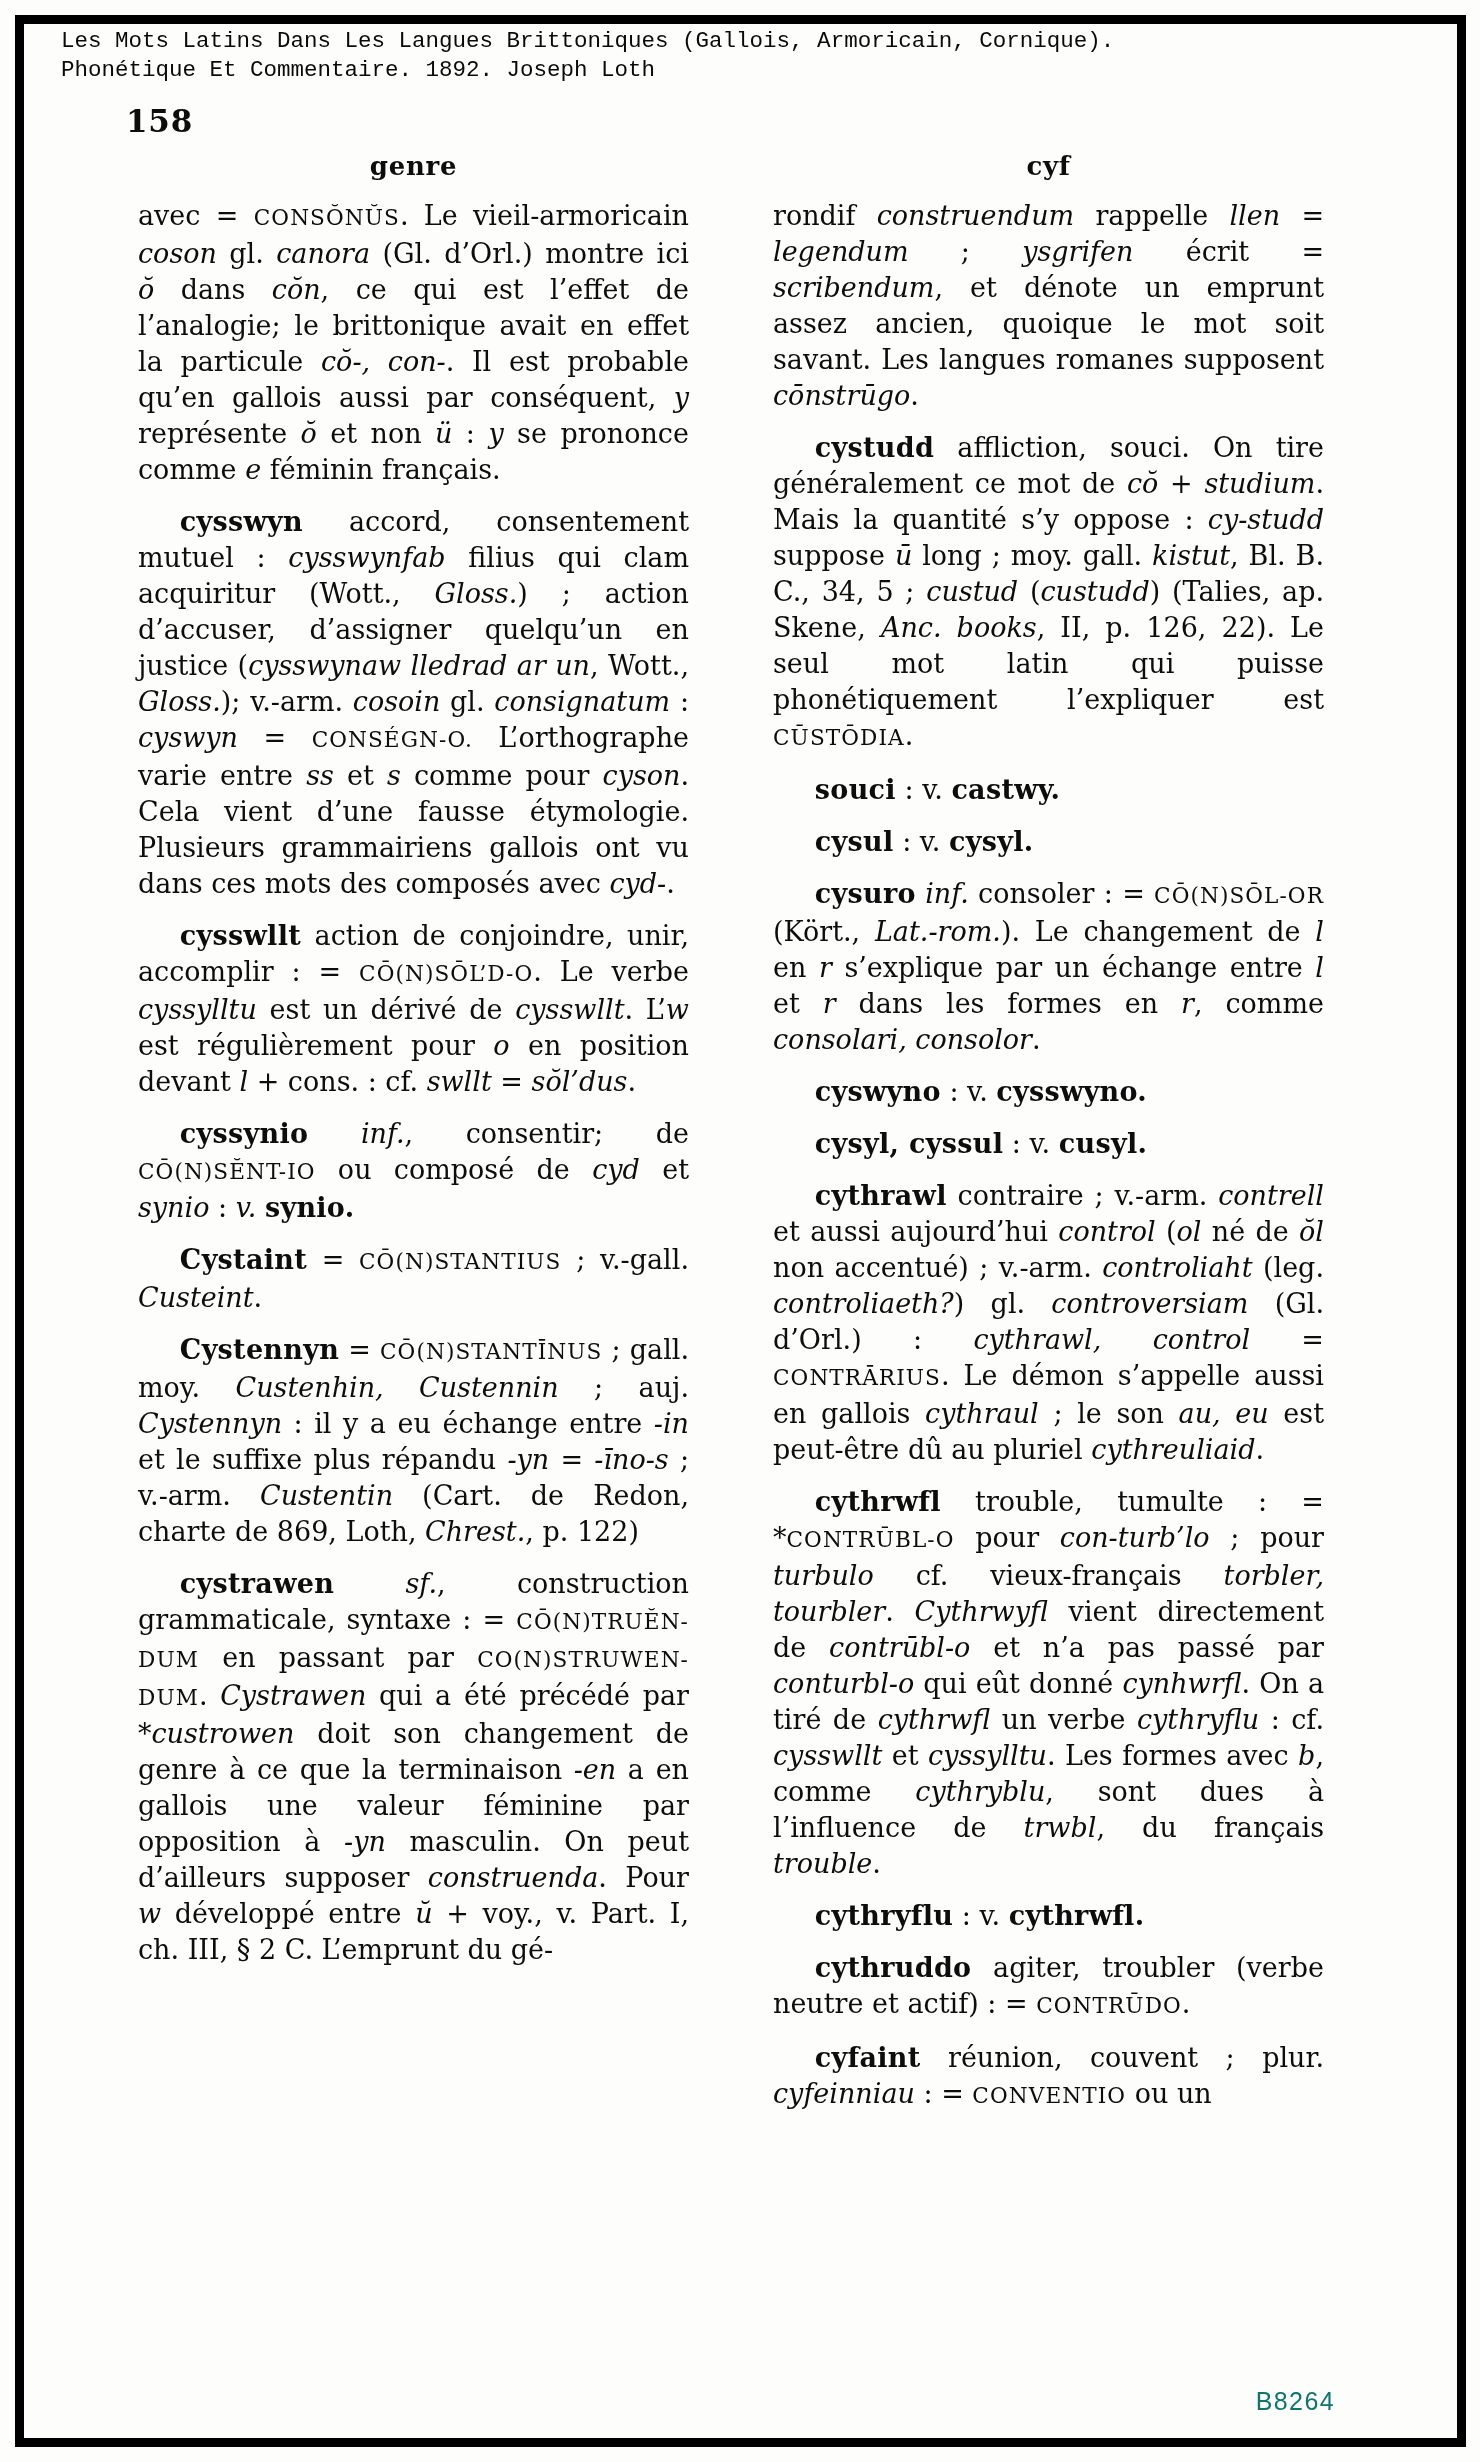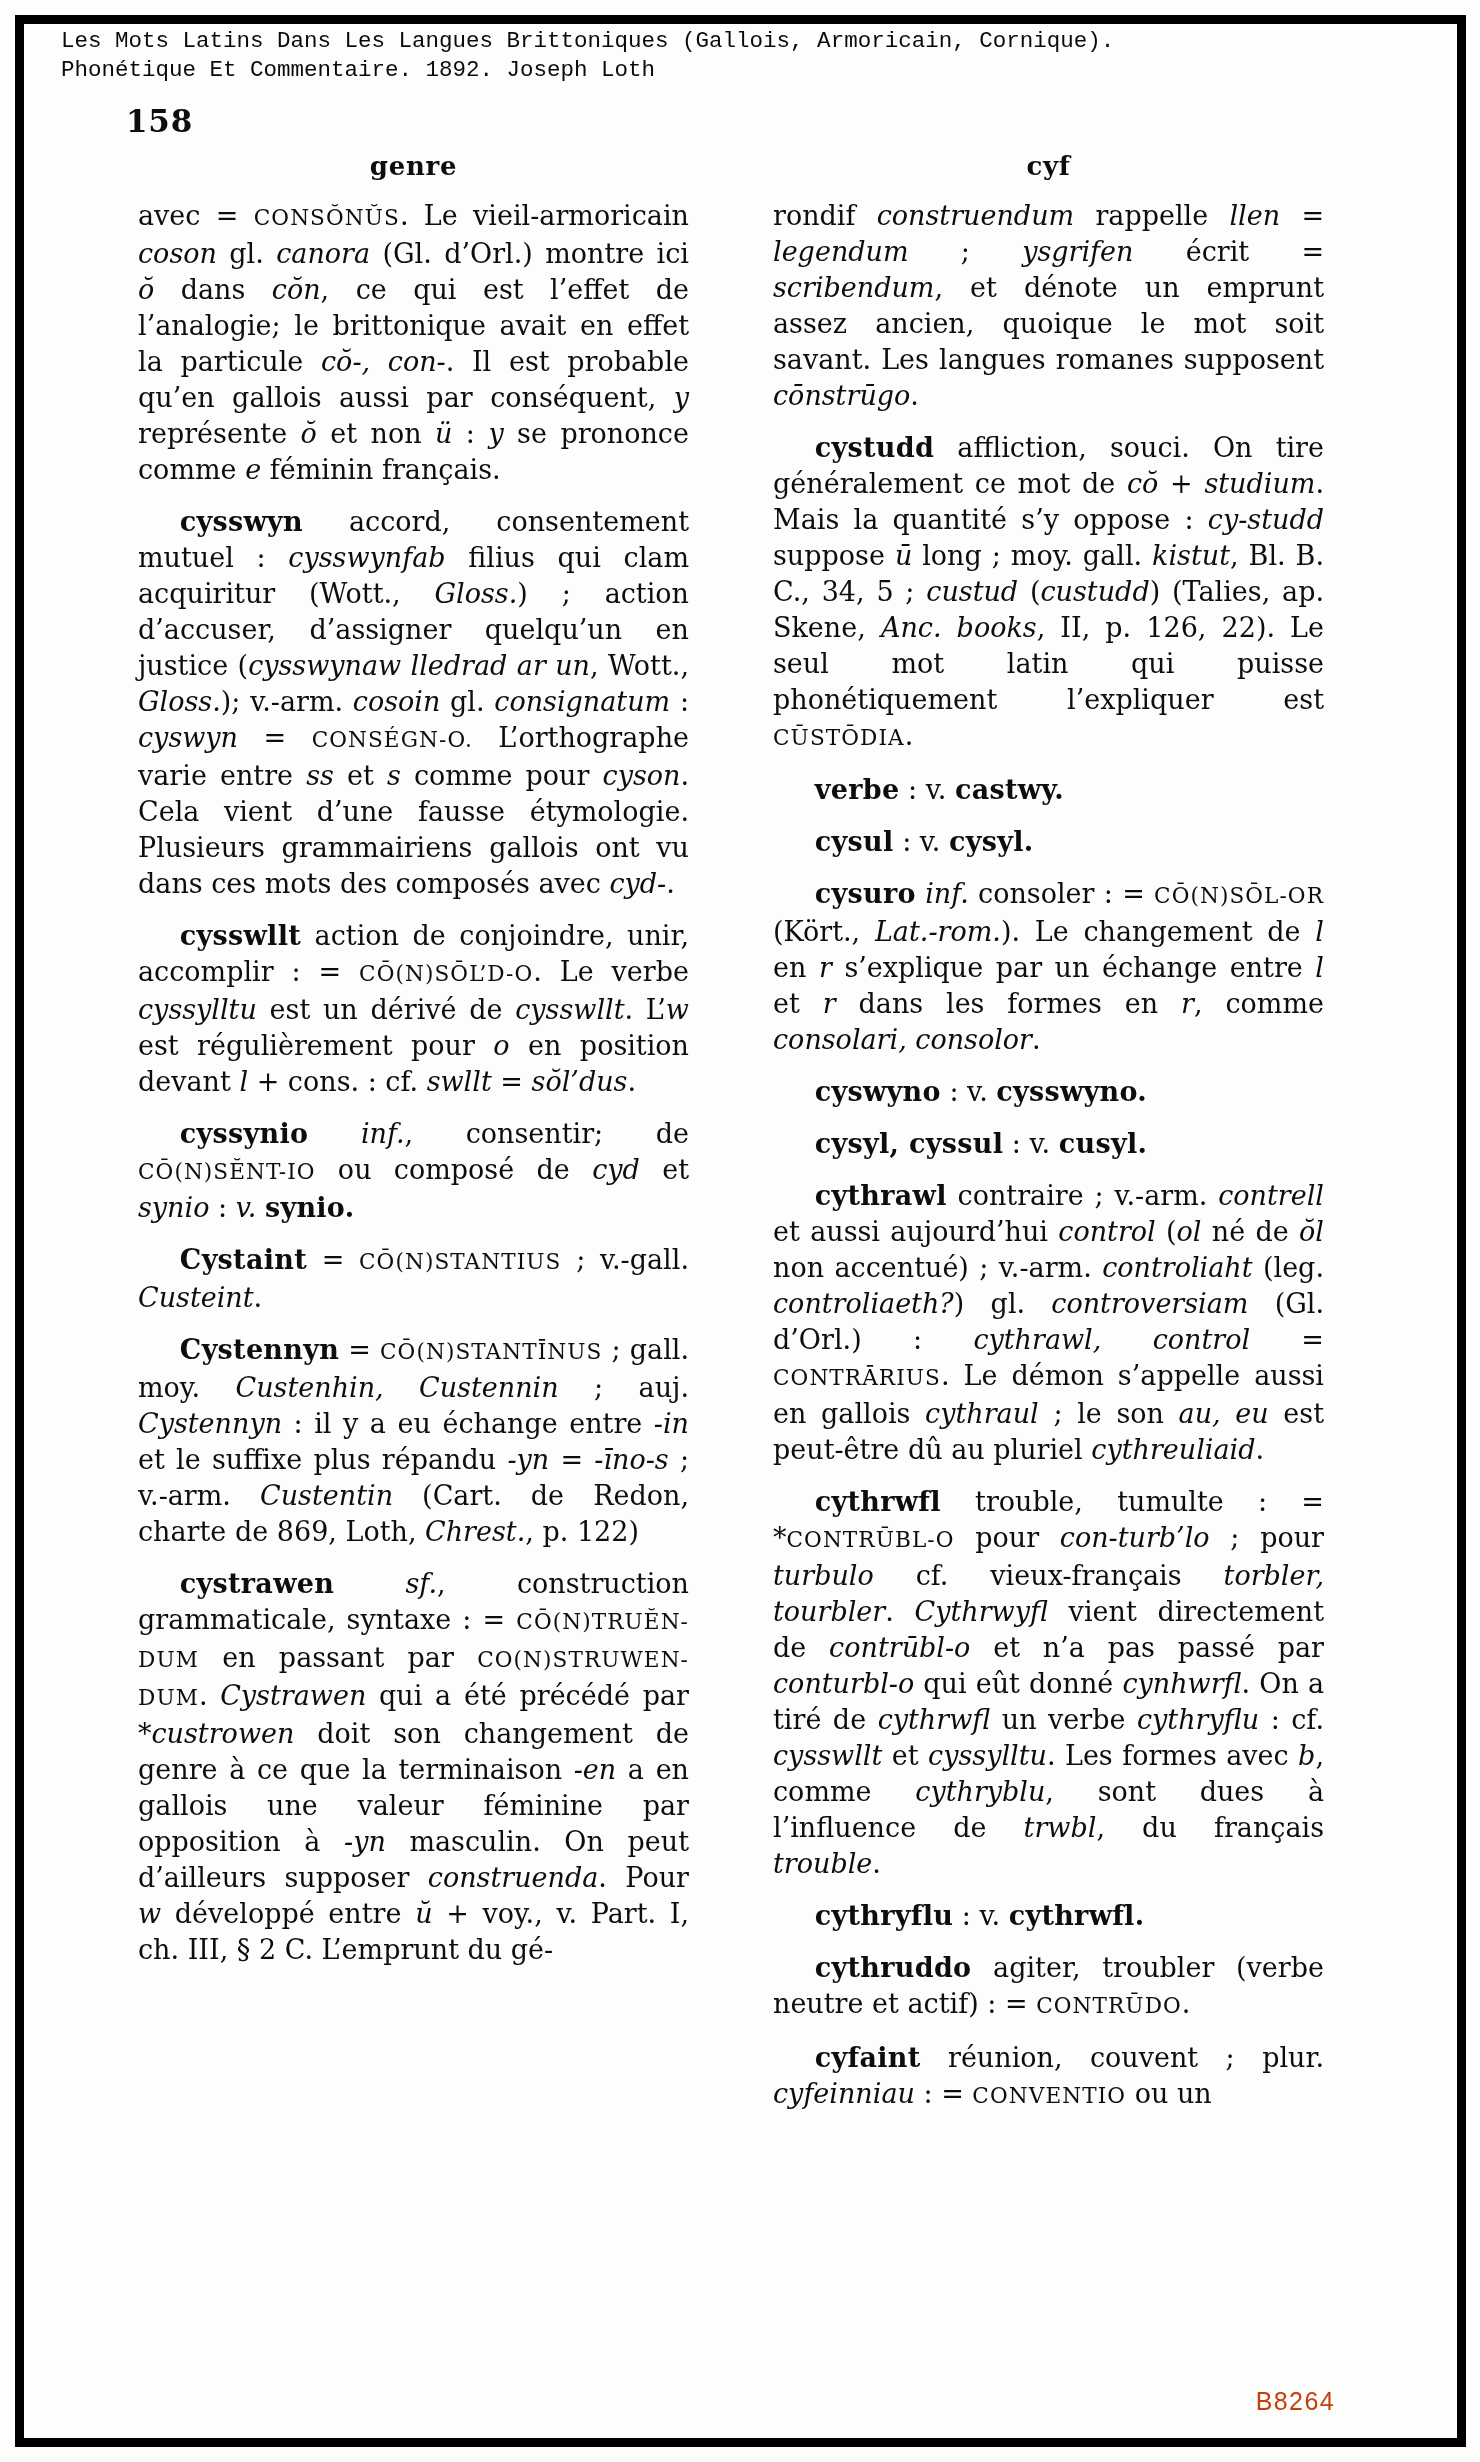--- a/index.html
+++ b/index.html
@@ -82,21 +82,21 @@
   .b  { font-weight: bold; letter-spacing: 0.3px; }
   .sc { font-size: 0.8em; letter-spacing: 0.05em; }
   .n  { }
   .scan-code {
     position: absolute;
     right: 146px;
     bottom: 46px;
     font-family: "Liberation Sans", sans-serif;
     font-size: 25px;
     letter-spacing: 1.4px;
-    color: #c2410c;
+    color: #0f766e;
   }
 </style>
 </head>
 <body>
 
 <div class="page">
   <div class="frame"></div>
   <div class="content">
 
     <header class="annotation">
@@ -119,21 +119,21 @@
             <p class=""><span class="b">Cystaint</span><span class="n"> = </span><span class="sc">CŌ(N)STANTIUS</span><span class="n"> ; v.-gall. </span><span class="i">Custeint</span><span class="n">.</span></p>
             <p class=""><span class="b">Cystennyn</span><span class="n"> = </span><span class="sc">CŌ(N)STANTĪNUS</span><span class="n"> ; gall. moy. </span><span class="i">Custenhin, Custennin</span><span class="n"> ; auj. </span><span class="i">Cystennyn</span><span class="n"> : il y a eu échange entre </span><span class="i">-in</span><span class="n"> et le suffixe plus répandu </span><span class="i">-yn</span><span class="n"> = </span><span class="i">-īno-s</span><span class="n"> ; v.-arm. </span><span class="i">Custentin</span><span class="n"> (Cart. de Redon, charte de 869, Loth, </span><span class="i">Chrest.</span><span class="n">, p. 122)</span></p>
             <p class=""><span class="b">cystrawen</span><span class="n"> </span><span class="i">sf.</span><span class="n">, construction grammaticale, syntaxe : = </span><span class="sc">CŌ(N)TRUĔN-DUM</span><span class="n"> en passant par </span><span class="sc">CO(N)STRUWEN-DUM</span><span class="n">. </span><span class="i">Cystrawen</span><span class="n"> qui a été précédé par *</span><span class="i">custrowen</span><span class="n"> doit son changement de genre à ce que la terminaison </span><span class="i">-en</span><span class="n"> a en gallois une valeur féminine par opposition à </span><span class="i">-yn</span><span class="n"> masculin. On peut d’ailleurs supposer </span><span class="i">construenda</span><span class="n">. Pour </span><span class="i">w</span><span class="n"> développé entre </span><span class="i">ŭ</span><span class="n"> + voy., v. Part. I, ch. III, § 2 C. L’emprunt du gé-</span></p>
           </div>
       </section>
       <section class="col">
         <h3 class="guide">cyf</h3>
         <div class="paras" id="col1">
             <p class="noindent"><span class="n">rondif </span><span class="i">construendum</span><span class="n"> rappelle </span><span class="i">llen</span><span class="n"> = </span><span class="i">legendum</span><span class="n"> ; </span><span class="i">ysgrifen</span><span class="n"> écrit = </span><span class="i">scribendum</span><span class="n">, et dénote un emprunt assez ancien, quoique le mot soit savant. Les langues romanes supposent </span><span class="i">cōnstrūgo</span><span class="n">.</span></p>
             <p class=""><span class="b">cystudd</span><span class="n"> affliction, souci. On tire généralement ce mot de </span><span class="i">cŏ</span><span class="n"> + </span><span class="i">studium</span><span class="n">. Mais la quantité s’y oppose : </span><span class="i">cy-studd</span><span class="n"> suppose </span><span class="i">ū</span><span class="n"> long ; moy. gall. </span><span class="i">kistut</span><span class="n">, Bl. B. C., 34, 5 ; </span><span class="i">custud</span><span class="n"> (</span><span class="i">custudd</span><span class="n">) (Talies, ap. Skene, </span><span class="i">Anc. books</span><span class="n">, II, p. 126, 22). Le seul mot latin qui puisse phonétiquement l’expliquer est </span><span class="sc">CŪSTŌDIA</span><span class="n">.</span></p>
-            <p class=""><span class="b">verbe</span><span class="n"> : v. </span><span class="b">castwy.</span></p>
+            <p class=""><span class="b">souci</span><span class="n"> : v. </span><span class="b">castwy.</span></p>
             <p class=""><span class="b">cysul</span><span class="n"> : v. </span><span class="b">cysyl.</span></p>
             <p class=""><span class="b">cysuro</span><span class="n"> </span><span class="i">inf.</span><span class="n"> consoler : = </span><span class="sc">CŌ(N)SŌL-OR</span><span class="n"> (Kört., </span><span class="i">Lat.-rom.</span><span class="n">). Le changement de </span><span class="i">l</span><span class="n"> en </span><span class="i">r</span><span class="n"> s’explique par un échange entre </span><span class="i">l</span><span class="n"> et </span><span class="i">r</span><span class="n"> dans les formes en </span><span class="i">r</span><span class="n">, comme </span><span class="i">consolari, consolor</span><span class="n">.</span></p>
             <p class=""><span class="b">cyswyno</span><span class="n"> : v. </span><span class="b">cysswyno.</span></p>
             <p class=""><span class="b">cysyl, cyssul</span><span class="n"> : v. </span><span class="b">cusyl.</span></p>
             <p class=""><span class="b">cythrawl</span><span class="n"> contraire ; v.-arm. </span><span class="i">contrell</span><span class="n"> et aussi aujourd’hui </span><span class="i">control</span><span class="n"> (</span><span class="i">ol</span><span class="n"> né de </span><span class="i">ŏl</span><span class="n"> non accentué) ; v.-arm. </span><span class="i">controliaht</span><span class="n"> (leg. </span><span class="i">controliaeth?</span><span class="n">) gl. </span><span class="i">controversiam</span><span class="n"> (Gl. d’Orl.) : </span><span class="i">cythrawl, control</span><span class="n"> = </span><span class="sc">CONTRĀRIUS</span><span class="n">. Le démon s’appelle aussi en gallois </span><span class="i">cythraul</span><span class="n"> ; le son </span><span class="i">au, eu</span><span class="n"> est peut-être dû au pluriel </span><span class="i">cythreuliaid</span><span class="n">.</span></p>
             <p class=""><span class="b">cythrwfl</span><span class="n"> trouble, tumulte : = *</span><span class="sc">CONTRŪBL-O</span><span class="n"> pour </span><span class="i">con-turb’lo</span><span class="n"> ; pour </span><span class="i">turbulo</span><span class="n"> cf. vieux-français </span><span class="i">torbler, tourbler</span><span class="n">. </span><span class="i">Cythrwyfl</span><span class="n"> vient directement de </span><span class="i">contrūbl-o</span><span class="n"> et n’a pas passé par </span><span class="i">conturbl-o</span><span class="n"> qui eût donné </span><span class="i">cynhwrfl</span><span class="n">. On a tiré de </span><span class="i">cythrwfl</span><span class="n"> un verbe </span><span class="i">cythryflu</span><span class="n"> : cf. </span><span class="i">cysswllt</span><span class="n"> et </span><span class="i">cyssylltu</span><span class="n">. Les formes avec </span><span class="i">b</span><span class="n">, comme </span><span class="i">cythryblu</span><span class="n">, sont dues à l’influence de </span><span class="i">trwbl</span><span class="n">, du français </span><span class="i">trouble</span><span class="n">.</span></p>
             <p class=""><span class="b">cythryflu</span><span class="n"> : v. </span><span class="b">cythrwfl.</span></p>
             <p class=""><span class="b">cythruddo</span><span class="n"> agiter, troubler (verbe neutre et actif) : = </span><span class="sc">CONTRŪDO</span><span class="n">.</span></p>
             <p class=""><span class="b">cyfaint</span><span class="n"> réunion, couvent ; plur. </span><span class="i">cyfeinniau</span><span class="n"> : = </span><span class="sc">CONVENTIO</span><span class="n"> ou un</span></p>
           </div>

